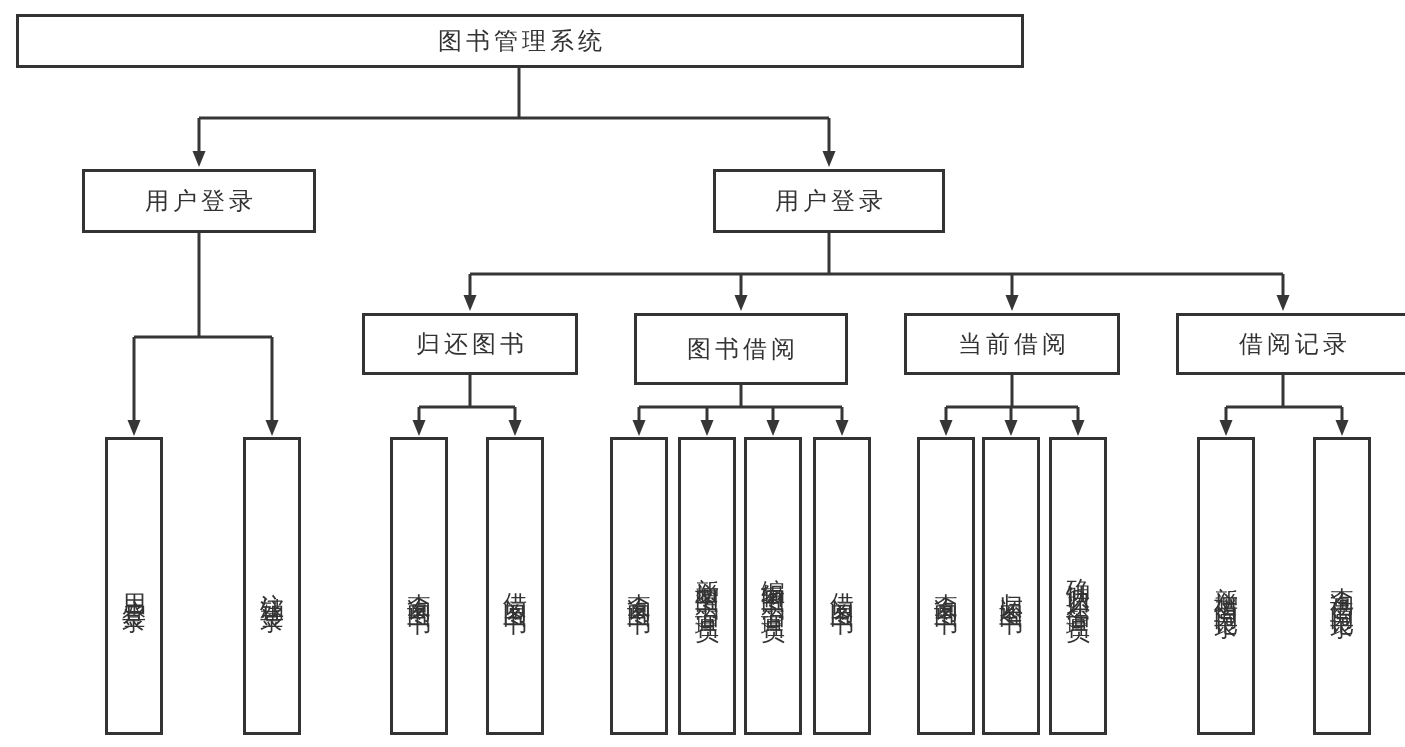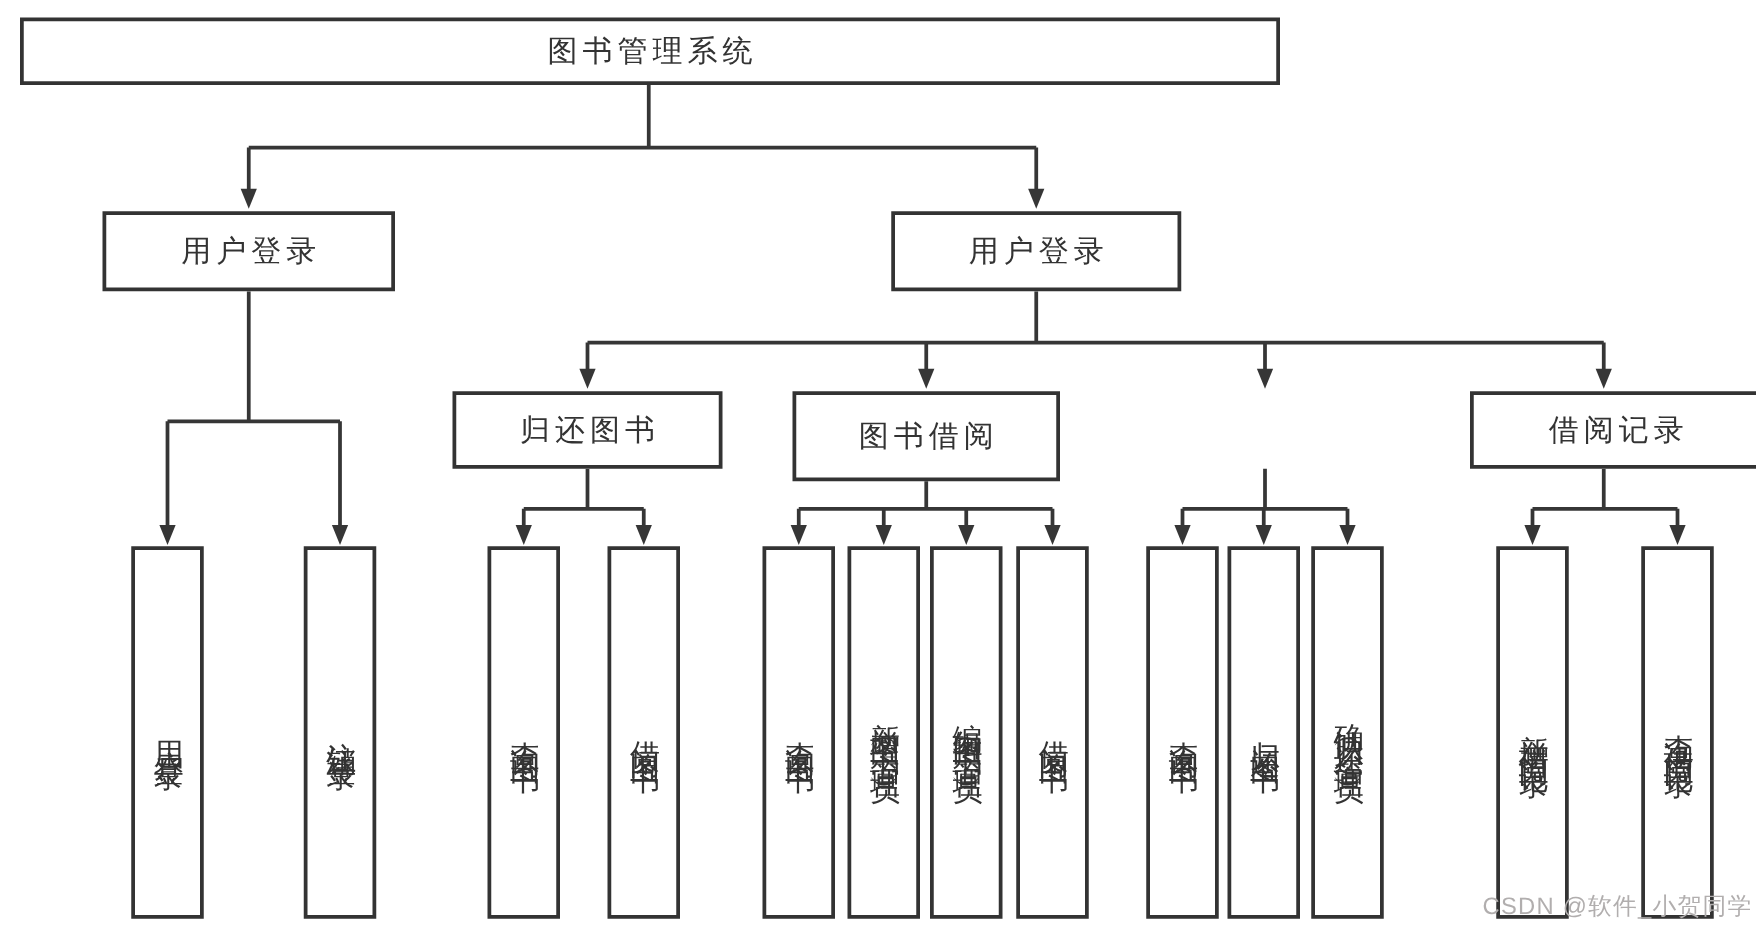--- a/index.html
+++ b/index.html
@@ -107,20 +107,23 @@
   <div class="hnode" style="left:713px;top:169px;width:232px;height:64px">
     <span class="label">用户登录</span>
   </div>
 
   <div class="hnode" style="left:362px;top:313px;width:216px;height:62px">
     <span class="label">归还图书</span>
   </div>
   <div class="hnode" style="left:634px;top:313px;width:214px;height:72px">
     <span class="label">图书借阅</span>
   </div>
+  <div class="hnode" style="left:904px;top:313px;width:216px;height:62px">
+    <span class="label">当前借阅</span>
+  </div>
   <div class="hnode" style="left:1176px;top:313px;width:234px;height:62px">
     <span class="label">借阅记录</span>
   </div>
 
   <div class="vnode" style="left:105px;top:437px;width:58px;height:298px">
     <span class="vlabel">用户登录</span>
   </div>
   <div class="vnode" style="left:243px;top:437px;width:58px;height:298px">
     <span class="vlabel">注销登录</span>
   </div>
@@ -155,15 +158,14 @@
     <span class="vlabel">确认归还（管理员）</span>
   </div>
 
   <div class="vnode" style="left:1197px;top:437px;width:58px;height:298px">
     <span class="vlabel">新增借阅记录</span>
   </div>
   <div class="vnode" style="left:1313px;top:437px;width:58px;height:298px">
     <span class="vlabel">查询借阅记录</span>
   </div>
 
-  <div class="watermark">CSDN @软件_小贺同学</div>
 
 </div>
 
 </body></html>

